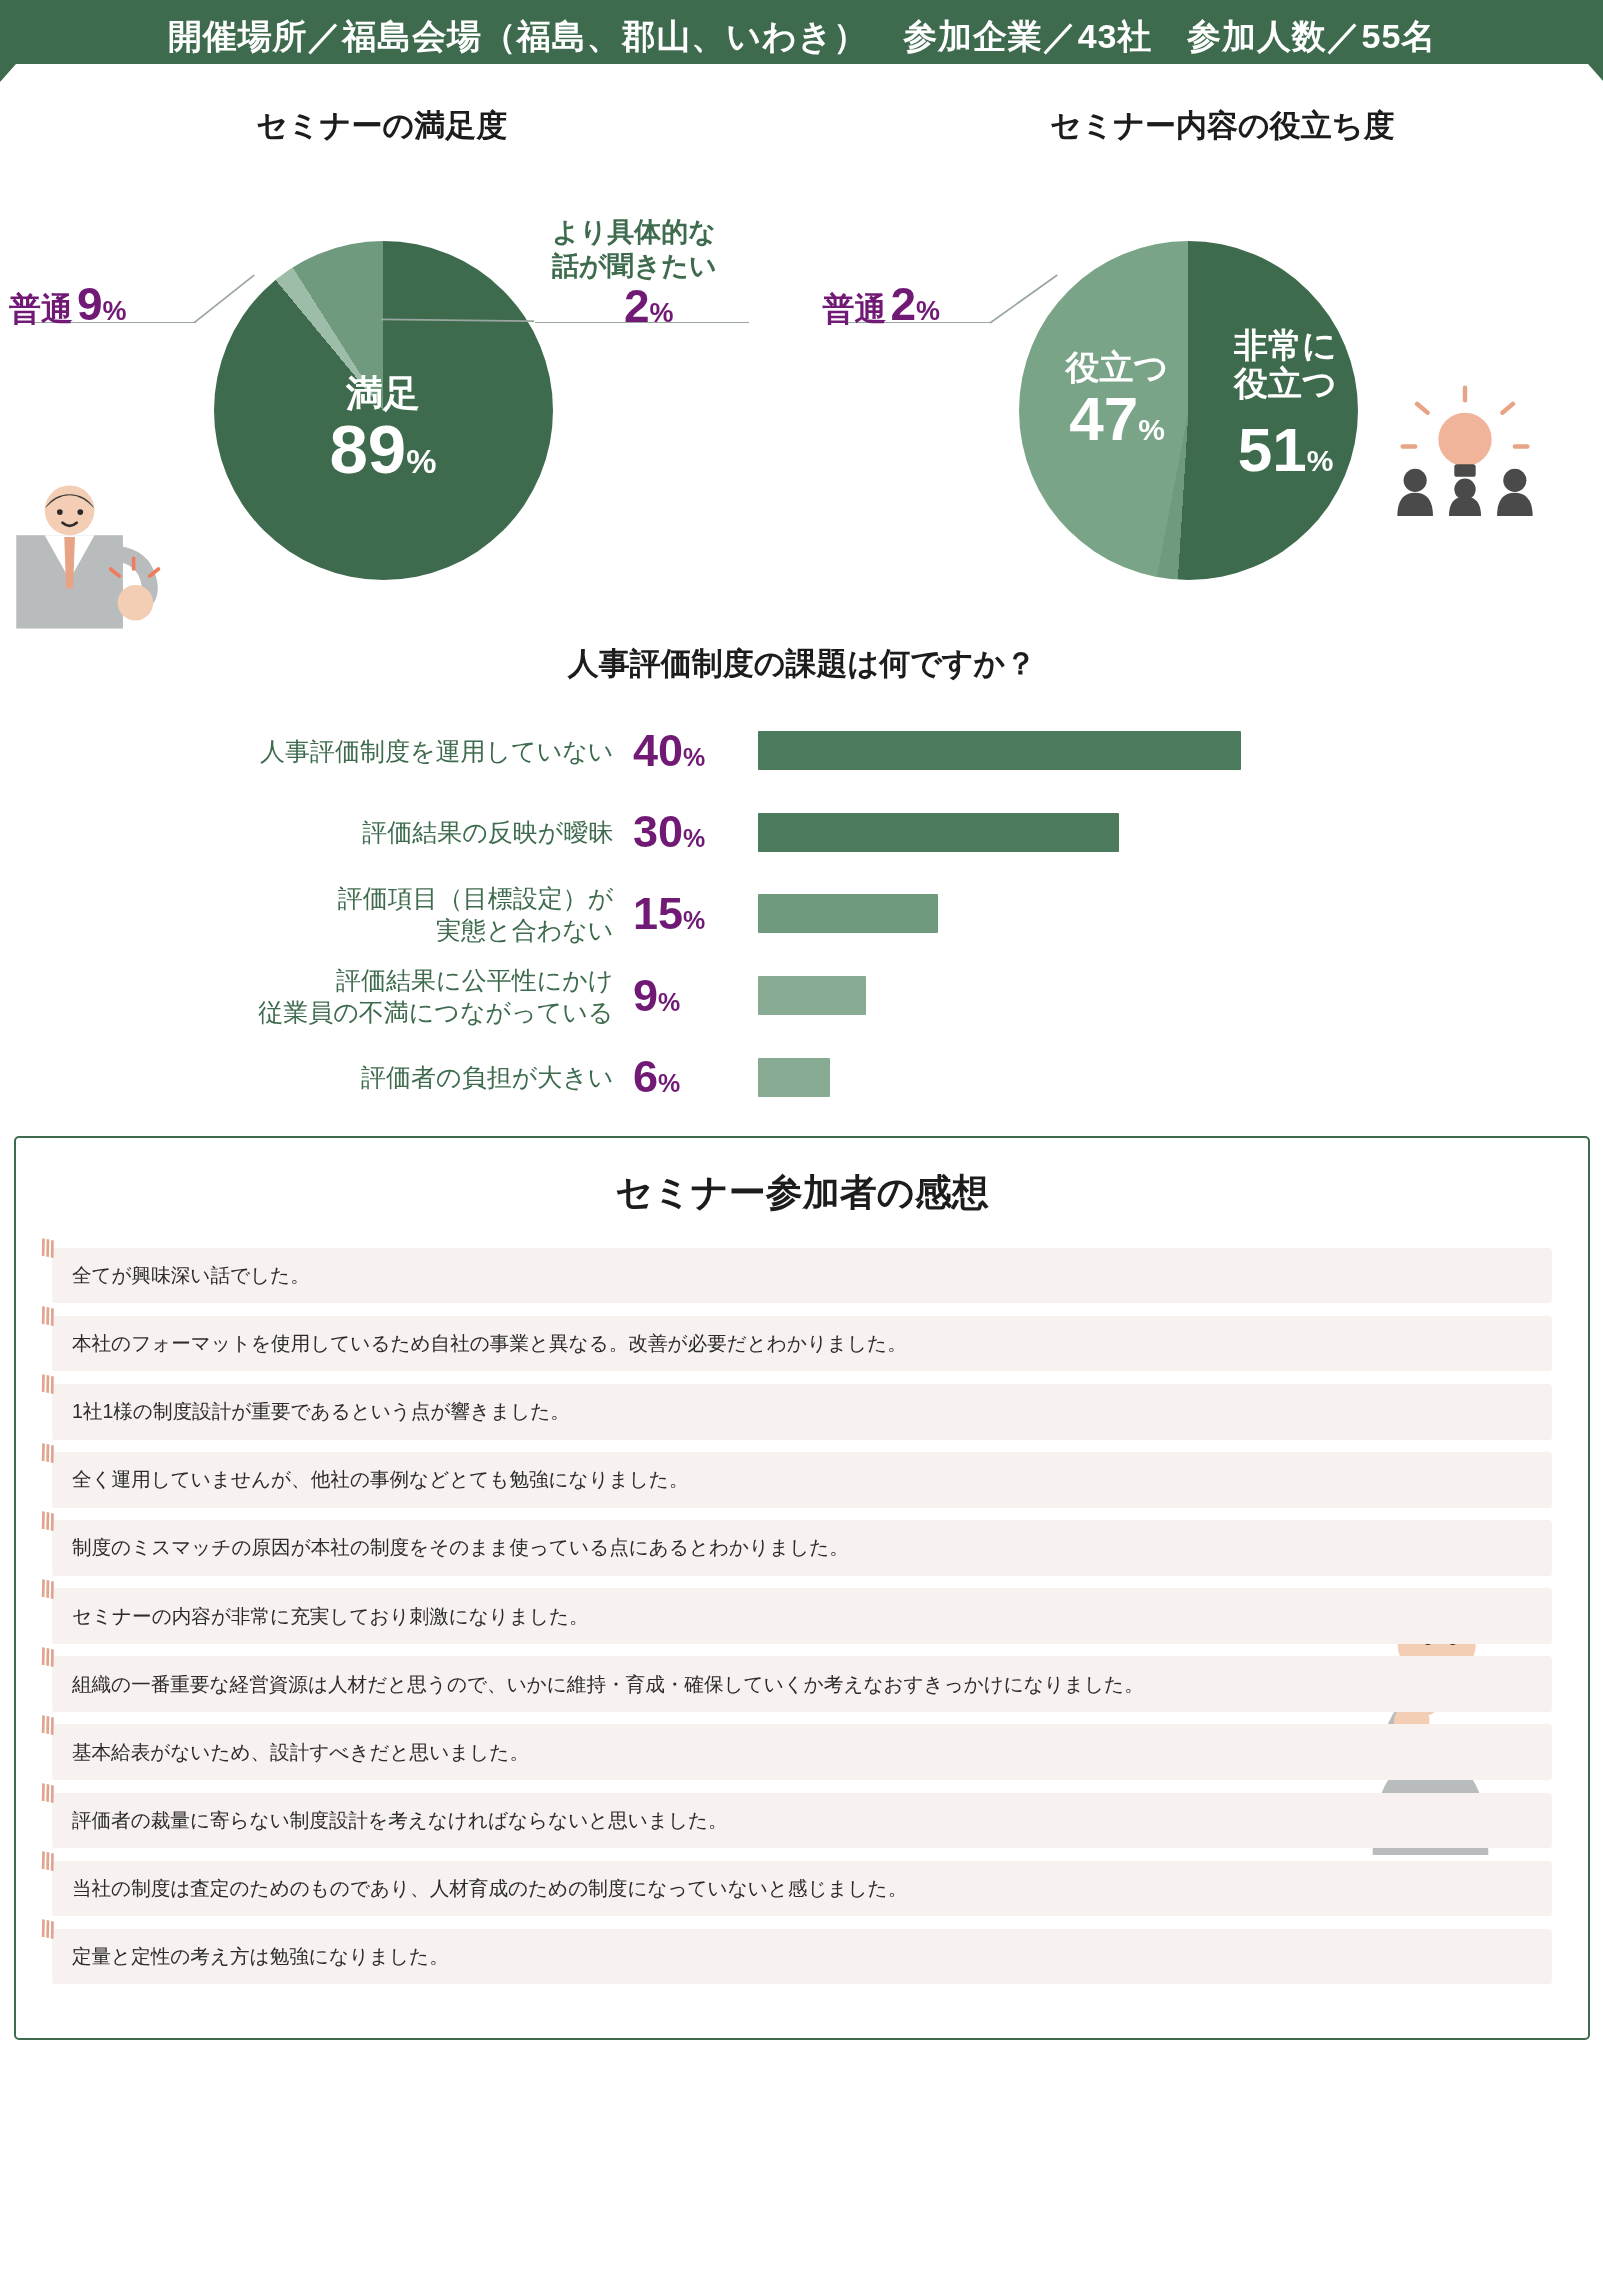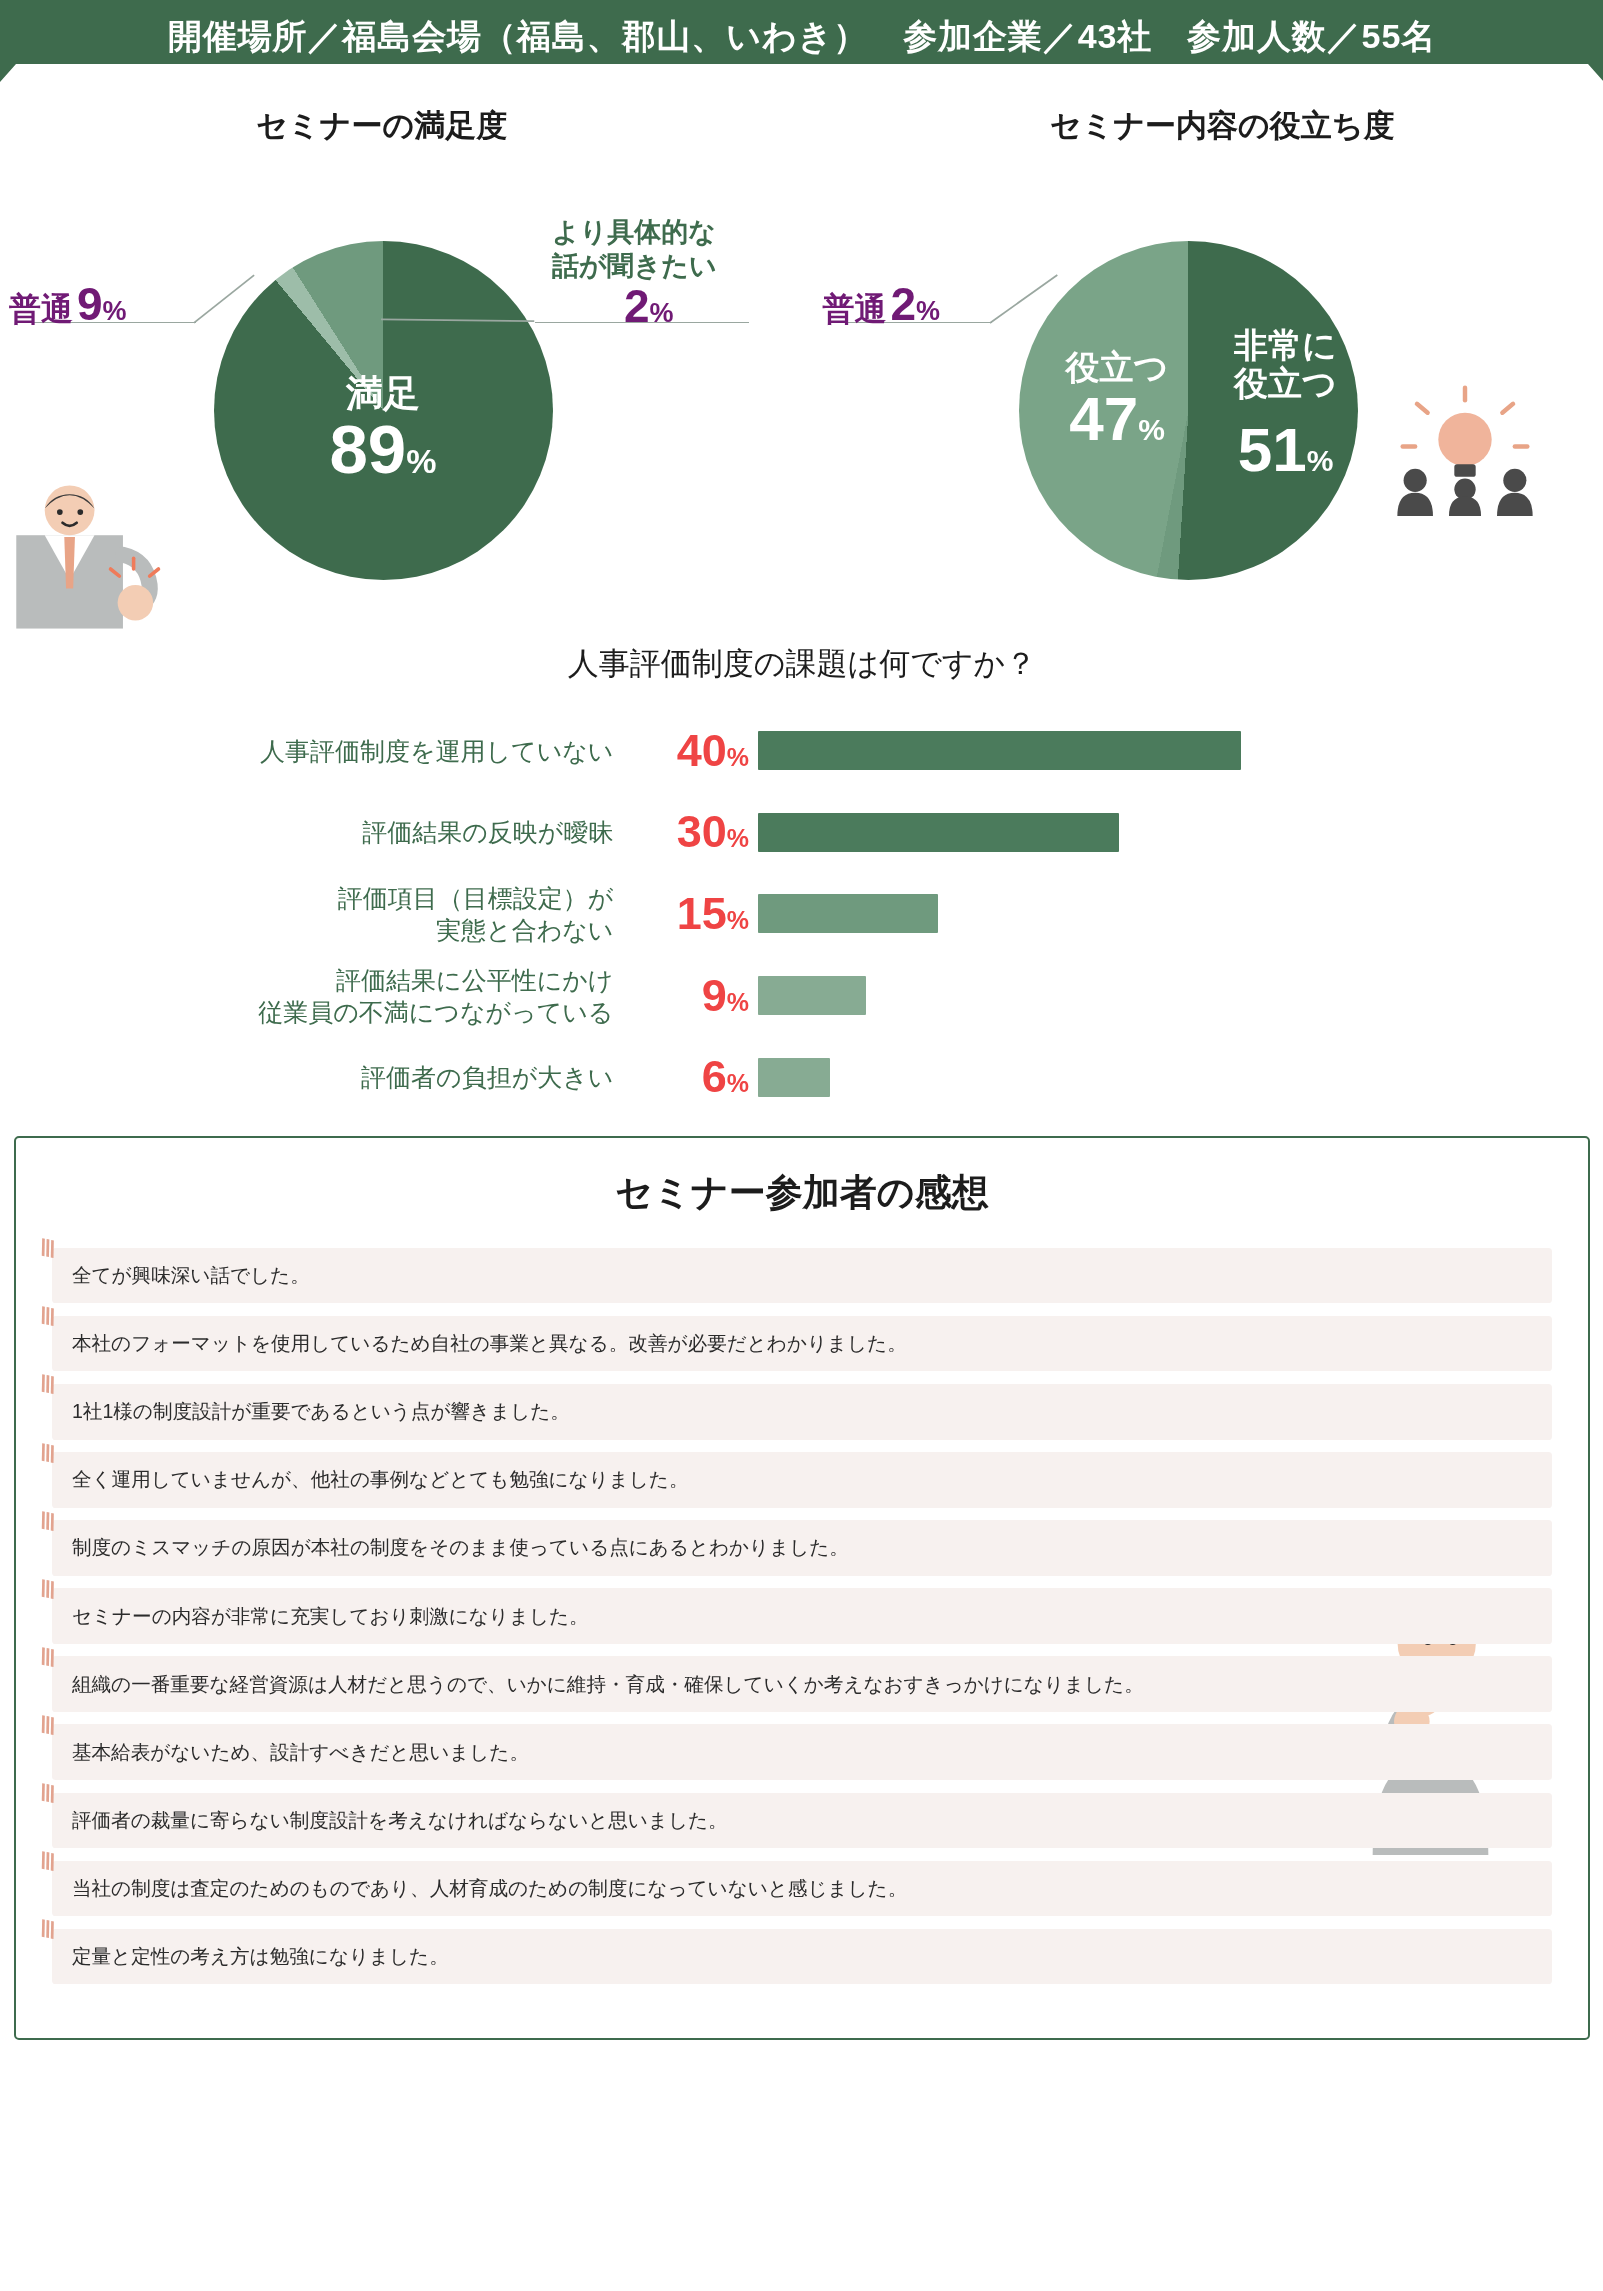--- a/index.html
+++ b/index.html
@@ -111,44 +111,43 @@
   .callout-small { font-size: 27px; line-height: 1.25; color: #3e6b4d; font-weight: 700;}
 
   .lead-line { position: absolute; border-top: 1.8px solid #9aa7a0; }
   .lead-diag { position: absolute; }
 
   
   .bars-section { margin-top: 18px; position: relative; }
   .bars-title {
     text-align: center;
     font-size: 31px;
-    font-weight: 400;
+    font-weight: 700;
     margin-bottom: 30px;
   }
   .bar-rows { width: 1354px; margin: 0 auto; }
   .bar-row {
     display: flex;
     align-items: center;
     height: 71px;
     margin-bottom: 10.7px;
   }
   .bar-label {
     width: 508px;
     text-align: right;
     padding-right: 19.6px;
     font-size: 25px;
     font-weight: 400;
     color: #3e6b4d;
     line-height: 1.28;
   }
   .bar-value {
     width: 125px;
-    text-align: right;
     padding-right: 9px;
-    color: #ef4444;
+    color: #701a75;
     font-weight: 700;
     white-space: nowrap;
   }
   .bar-value .bv-num { font-size: 45px; }
   .bar-value .bv-pct { font-size: 25px; }
   .bar-track { flex: 1; position: relative; height: 39px; }
   .bar-fill { height: 39px; background: #4b7b5c; border-radius: 0.9px; }
 
   
   .comments {

